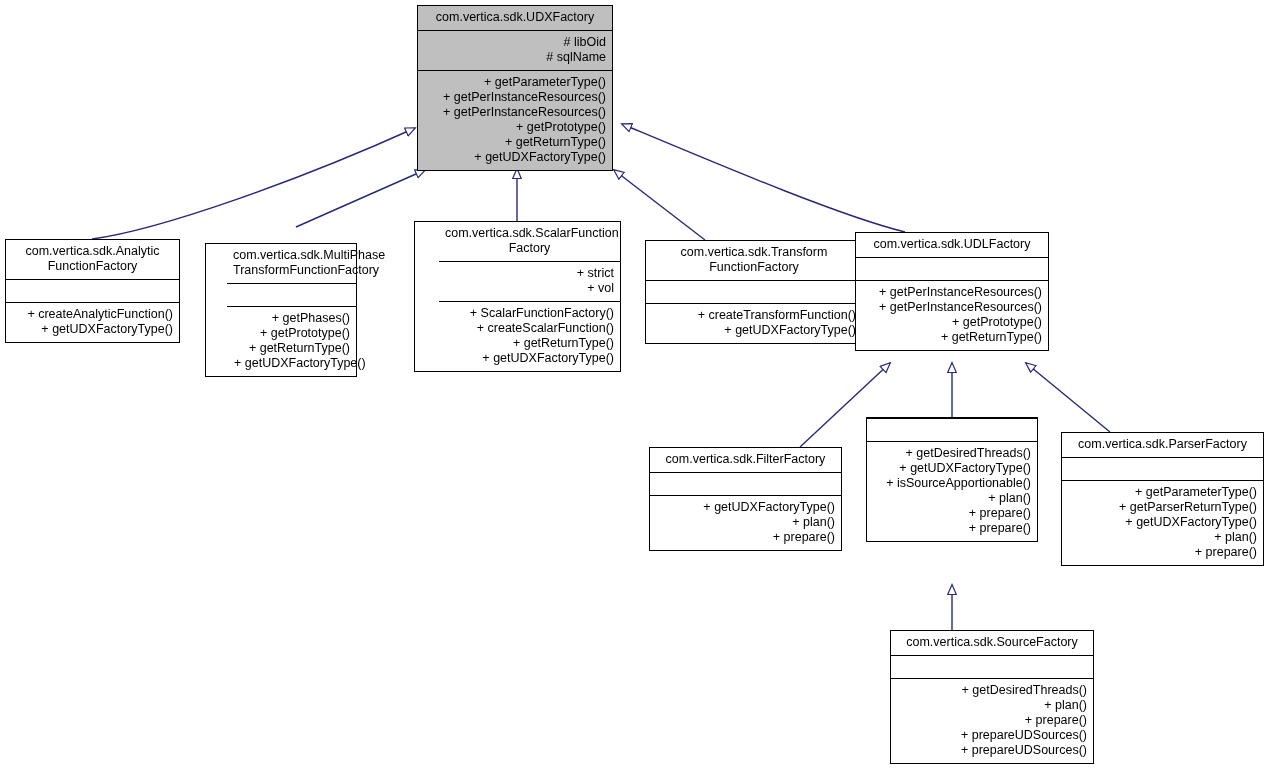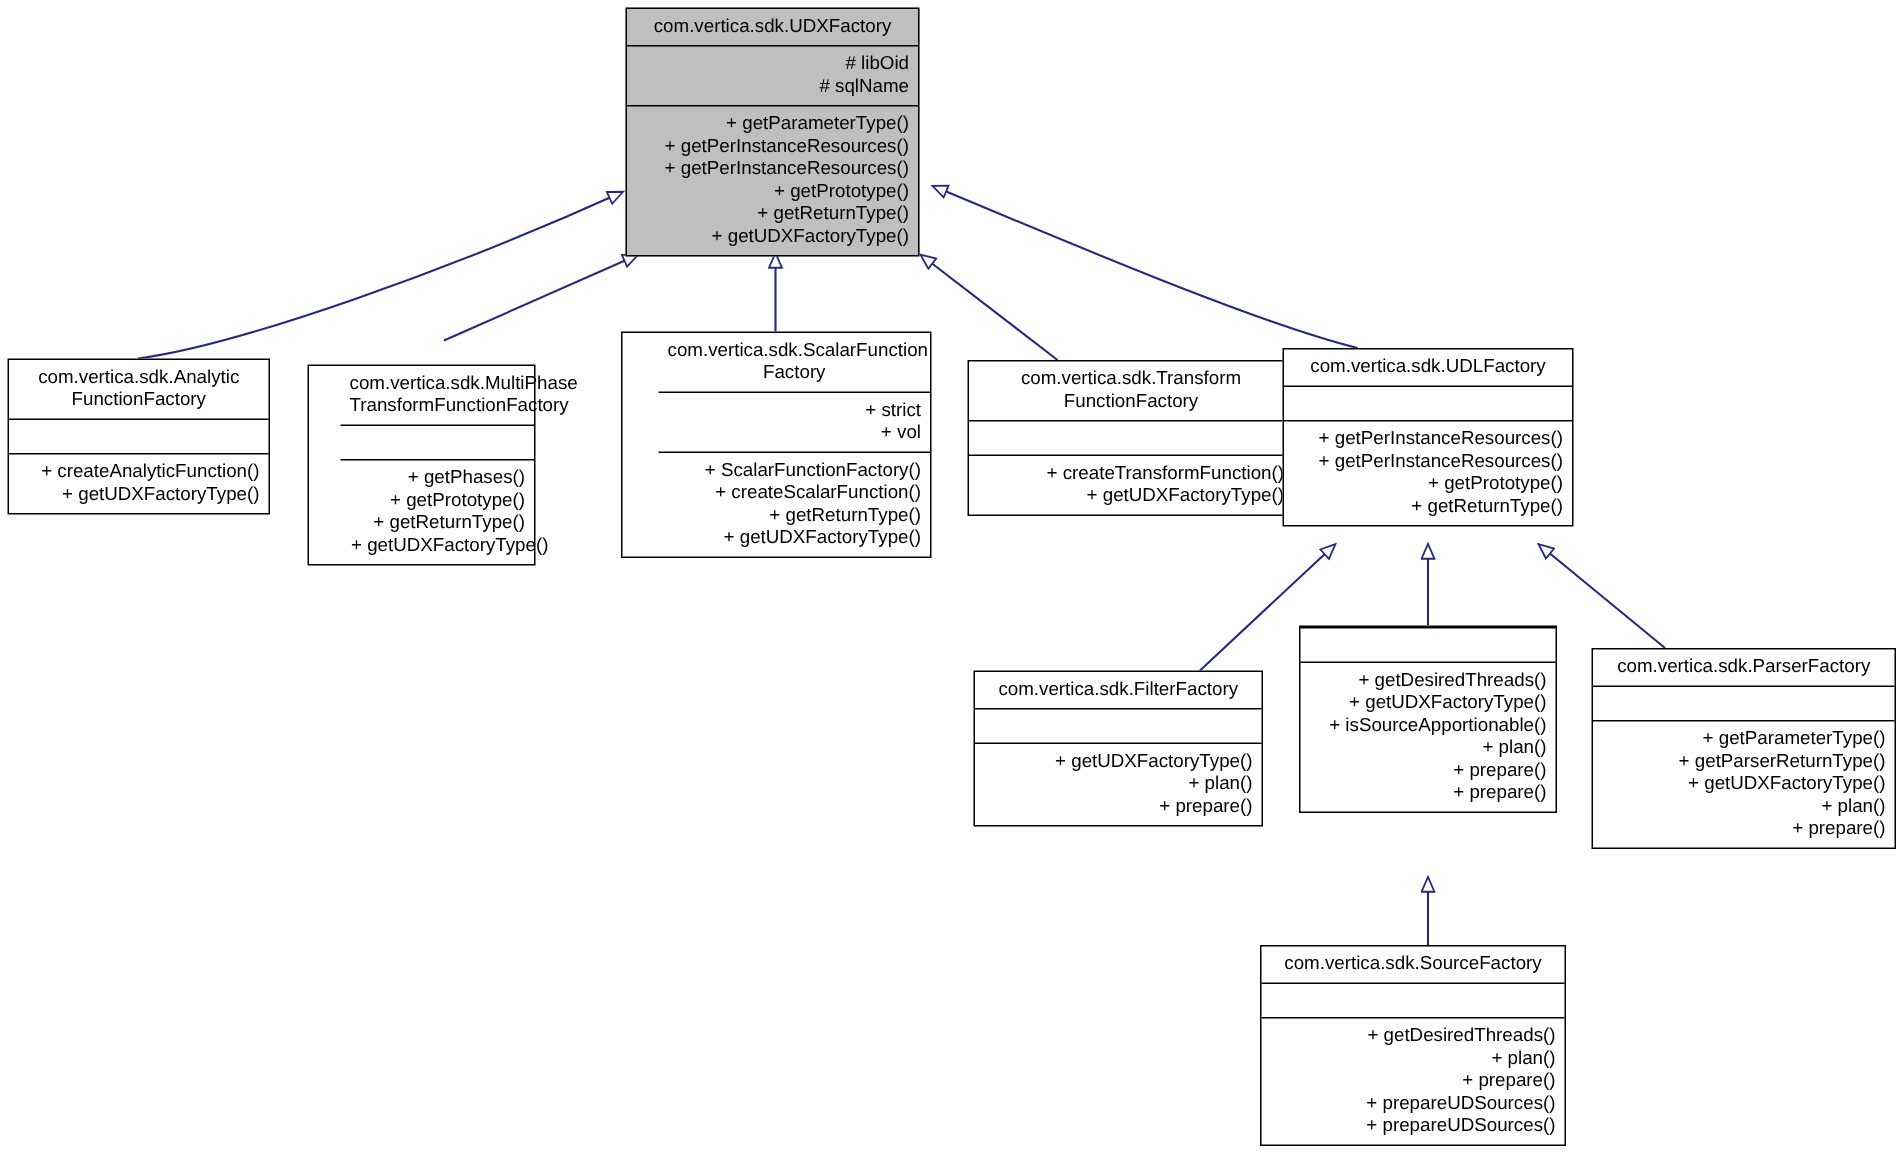--- a/index.html
+++ b/index.html
@@ -194,21 +194,21 @@
       <div class="node-attrs empty"></div>
       <div class="node-sep"></div>
       <div class="node-ops">
         <div class="member">+ getParameterType()</div>
         <div class="member">+ getParserReturnType()</div>
         <div class="member">+ getUDXFactoryType()</div>
         <div class="member">+ plan()</div>
         <div class="member">+ prepare()</div>
       </div>
     </div>
-    <div class="uml-node" style="left: 840px; top: 630px; width: 204px;">
+    <div class="uml-node" style="left: 890px; top: 630px; width: 204px;">
       <div class="node-title">com.vertica.sdk.SourceFactory</div>
       <div class="node-sep"></div>
       <div class="node-attrs empty"></div>
       <div class="node-sep"></div>
       <div class="node-ops">
         <div class="member">+ getDesiredThreads()</div>
         <div class="member">+ plan()</div>
         <div class="member">+ prepare()</div>
         <div class="member">+ prepareUDSources()</div>
         <div class="member">+ prepareUDSources()</div>

